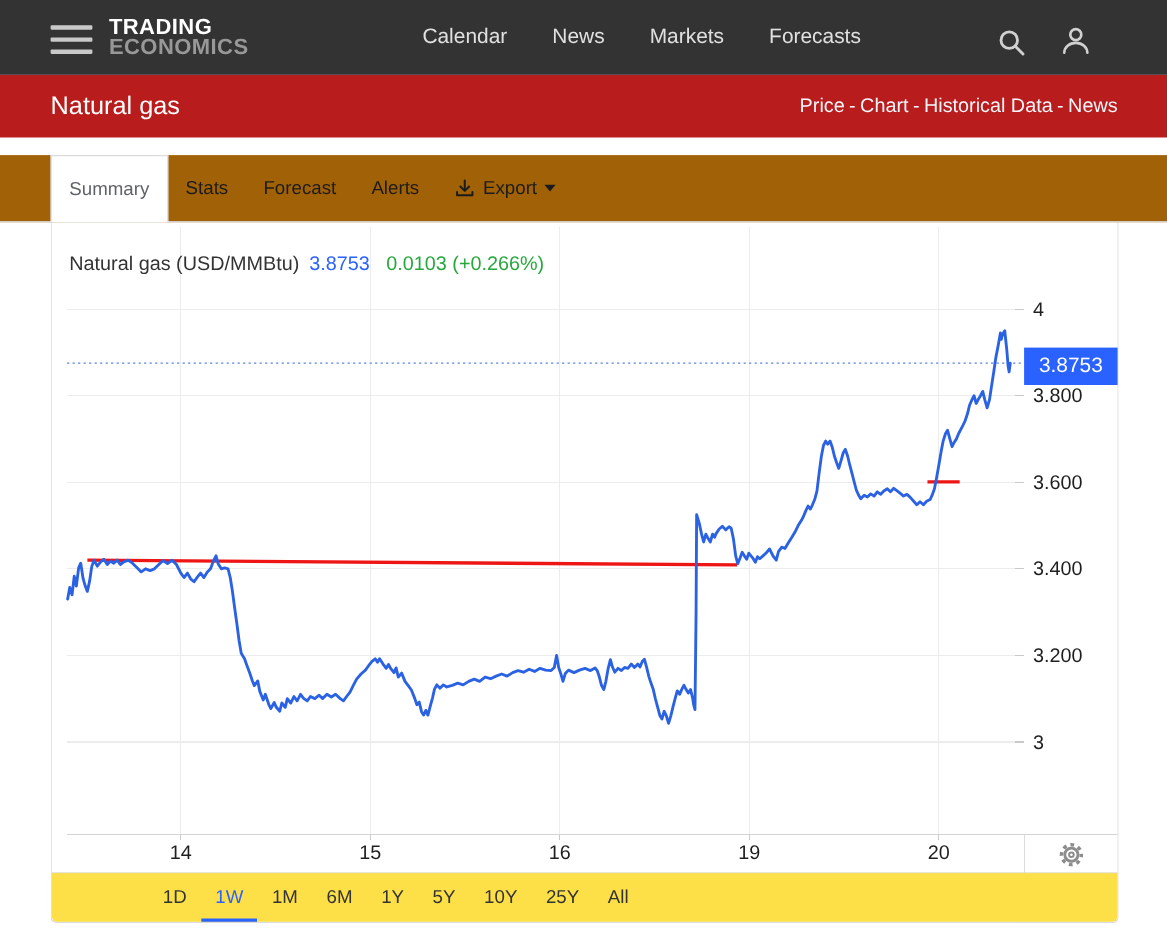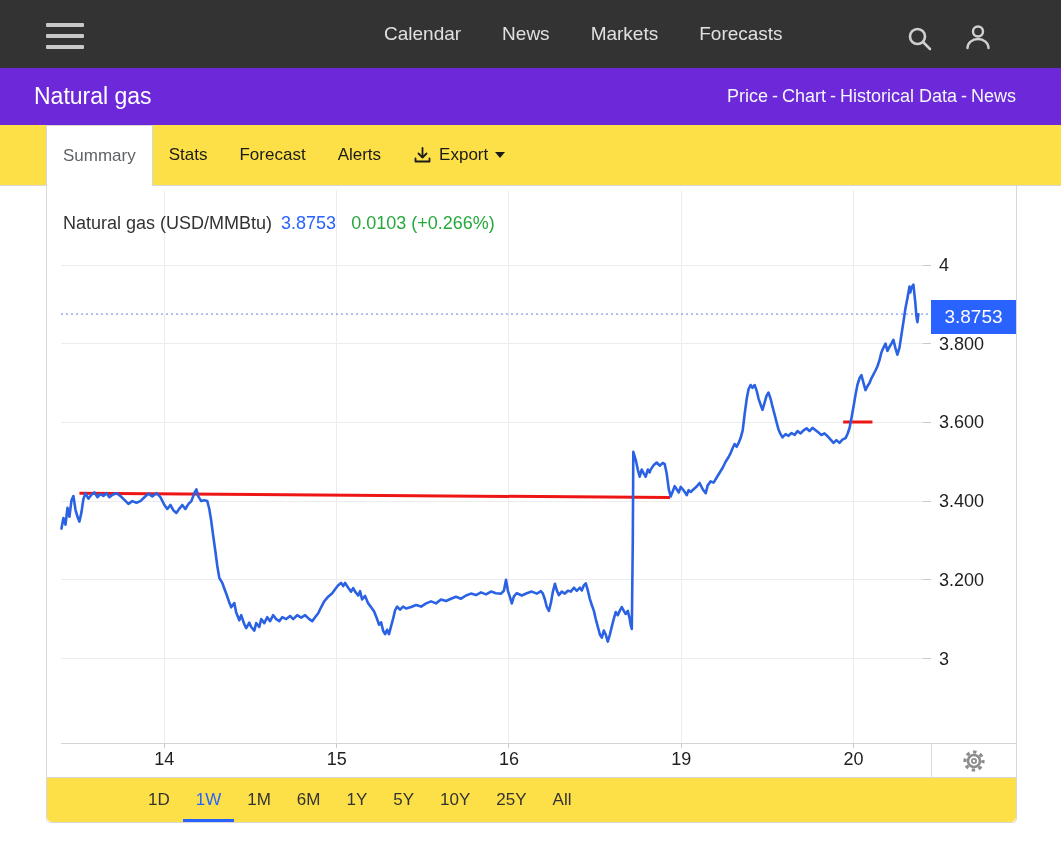--- a/index.html
+++ b/index.html
@@ -11,28 +11,28 @@
   .burger div{width:38px;height:4px;background:#c9c9c9;border-radius:1px;margin-bottom:7px;}
   .logo{position:absolute;left:99px;top:16px;font-weight:700;font-size:20px;line-height:18px;letter-spacing:.4px;cursor:pointer;}
   .logo .l1{color:#ffffff;}
   .logo .l2{color:#989898;}
   .navlinks{position:absolute;left:384px;top:0;height:68px;display:flex;align-items:center;gap:41px;}
   .navlinks span{font-size:19px;color:#e0e0e0;cursor:pointer;}
   .nav-icon{position:absolute;top:24px;cursor:pointer;}
   .nav-icon svg{display:block;}
 
   
-  .bluebar{height:57px;background:#6d28d9;display:flex;align-items:center;justify-content:space-between;padding:0 45px 0 34px;}
+  .bluebar{height:57px;background:#b91c1c;display:flex;align-items:center;justify-content:space-between;padding:0 45px 0 46px;}
   .bluebar .title{color:#fff;font-size:23px;}
   .crumbs{color:#f2f6fb;font-size:18px;}
   .crumbs span{cursor:pointer;}
   .crumbs .sep{cursor:default;padding:0 4px;}
 
   
-  .tabstrip{height:61px;background:#fde047;border-bottom:1px solid #d8d8d8;display:flex;align-items:stretch;padding-left:46px;box-sizing:border-box;position:relative;z-index:2;}
+  .tabstrip{height:61px;background:#a16207;border-bottom:1px solid #d8d8d8;display:flex;align-items:stretch;padding-left:46px;box-sizing:border-box;position:relative;z-index:2;margin-top:16px;}
   .tab{display:flex;align-items:center;padding:0 16px;font-size:17px;color:#1b1b1b;cursor:pointer;white-space:nowrap;}
   .tab.active{background:#fff;border:1px solid #d8d8d8;border-bottom:none;color:#5f6368;margin-bottom:-1px;}
   .tab .dl-icon{margin-right:7px;display:flex;}
   .caret{width:0;height:0;border-left:5px solid transparent;border-right:5px solid transparent;border-top:6px solid #1b1b1b;margin-left:7px;}
 
   
   .stage{position:relative;height:607px;background:#fff;}
   .card{position:absolute;left:46px;top:0;width:971px;height:637px;box-sizing:border-box;background:#fff;
         border-left:1px solid #d8d8d8;border-right:1px solid #d8d8d8;border-bottom:1px solid #d8d8d8;border-radius:0 0 5px 5px;}
   #chart-svg{position:absolute;left:0;top:0;}
@@ -52,20 +52,24 @@
   .range.active{color:#2962ff;box-shadow:inset 0 -3px 0 #2962ff;}
 </style>
 </head>
 <body>
 
 <header class="topnav">
   <div class="burger">
     <div></div>
       <div></div>
       <div></div>
+  </div>
+  <div class="logo">
+    <div class="l1">TRADING</div>
+    <div class="l2">ECONOMICS</div>
   </div>
   <nav class="navlinks">
     <span>Calendar</span>
     <span>News</span>
     <span>Markets</span>
     <span>Forecasts</span>
   </nav>
   <div class="nav-icon" style="left:905px;">
     <svg width="30" height="30" viewBox="0 0 30 30" fill="none" stroke="#d0d0d0" stroke-width="2.6" stroke-linecap="round">
       <circle cx="12.5" cy="12.5" r="7.5"></circle>

